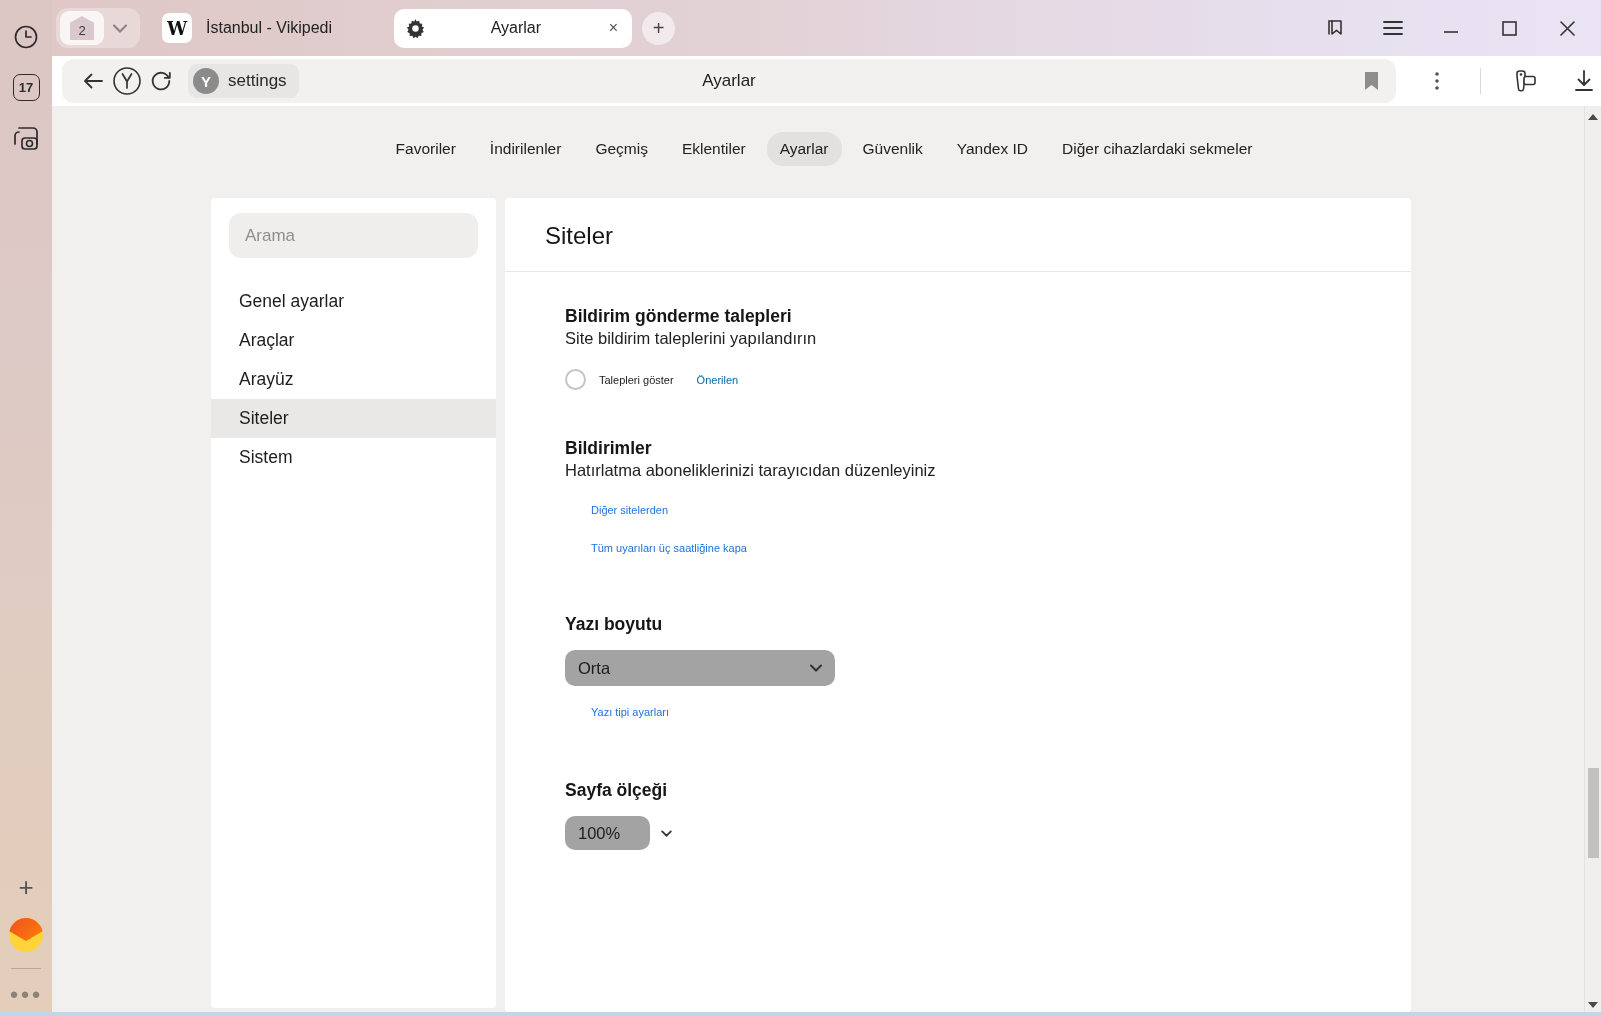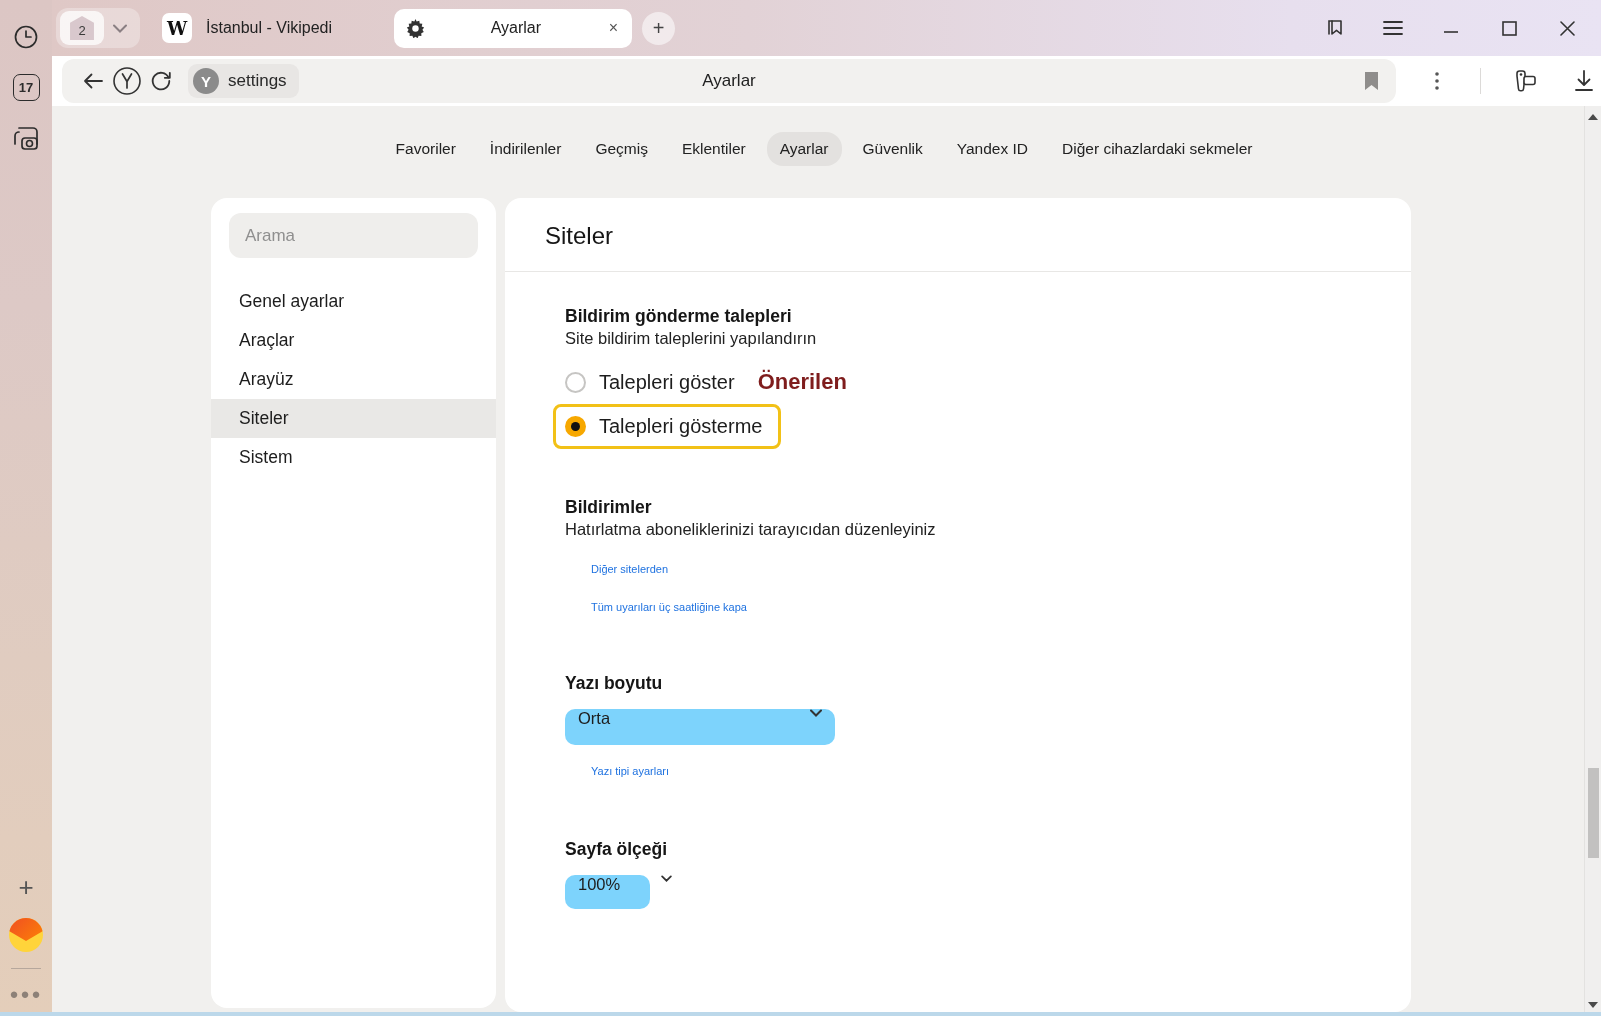--- a/index.html
+++ b/index.html
@@ -49,46 +49,46 @@
   .bar-bookmark { position:absolute; right:16px; top:0; height:100%; display:flex; align-items:center; cursor:pointer; }
   .tb-right { display:flex; align-items:center; gap:26px; margin-left:24px; }
   .tb-sep { width:1px; height:26px; background:#dcdad8; }
 
   
   .content { position:absolute; left:52px; right:0; top:106px; bottom:0; background:#f1f0ee; }
   .navrow { position:absolute; top:26px; left:12px; right:17px; display:flex; justify-content:center; gap:8px; align-items:center; }
   .navtab { font-size:15.5px; color:#222; padding:8px 13px; border-radius:16px; cursor:pointer; white-space:nowrap; }
   .navtab.active { background:#e3e1df; }
 
-  .card { position:absolute; background:#fff; border-radius:16px; }
+  .card { position:absolute; background:#fff; border-radius:4px; }
   .side-card { left:159px; top:92px; width:285px; height:810px; padding-top:15px; }
   .search-box { margin:0 18px; height:45px; background:#efeeec; border-radius:12px; display:flex; align-items:center; padding:0 16px; font-size:17px; color:#8f8f8f; cursor:text; }
   .side-list { margin-top:24px; }
   .side-item { height:39px; display:flex; align-items:center; padding-left:28px; font-size:17.5px; color:#1d1d1d; cursor:pointer; }
   .side-item.selected { background:#e9e8e6; }
 
   .main-card { left:453px; top:92px; width:906px; height:calc(100% - 96px); }
   .main-title { font-size:24px; color:#161616; padding:24px 40px 0; }
   .main-divider { margin-top:21px; height:1px; background:#e8e7e5; }
   .card-body { padding:0 60px; }
   .sec-h { font-size:17.5px; font-weight:bold; color:#161616; }
   .sec-p { font-size:16.5px; color:#222; }
   .m34{margin-top:34px} .m19{margin-top:2px} .m21{margin-top:21px} .m48{margin-top:48px}
   .m58{margin-top:58px} .m60{margin-top:60px} .m15{margin-top:15px} .m16{margin-top:16px} .m20{margin-top:20px} .m9{margin-top:9px}
   .link { font-size:11px; color:#1f72e0; cursor:pointer; display:inline-block;margin-left:26px; }
 
   .radio-row { display:flex; align-items:center; gap:13px; cursor:pointer; }
   .radio { width:21px; height:21px; border-radius:50%; border:2px solid #c6c5c3; background:#fff; flex:none; }
   .radio.checked { border:none; background:#f7a800; position:relative; }
   .radio.checked::after { content:""; position:absolute; left:6px; top:6px; width:9px; height:9px; border-radius:50%; background:#111; }
-  .radio-label { font-size:20px; color:#1d1d1d; }
-  .radio-hint { font-size:22px; color:#7f1d1d; margin-left:10px;font-weight:bold; }
+  .radio-label { font-size:11px; color:#1d1d1d; }
+  .radio-hint { font-size:11px; color:#0369a1; margin-left:10px; }
   .hl-box { display:inline-flex; align-items:center; gap:13px; border:3px solid #f2c117; border-radius:8px; padding:8px 16px 8px 9px; cursor:pointer; margin-left:-12px; }
 
-  .select { background:#7dd3fc; border-radius:10px; display:flex; align-items:flex-start; justify-content:space-between; padding:0 13px; cursor:pointer;gap:41px; }
+  .select { background:#a3a3a3; border-radius:10px; display:flex; align-items:center; justify-content:space-between; padding:0 13px; cursor:pointer;gap:41px; }
   .select-lg { width:270px; height:36px; }
   .select-sm { width:85px; height:34px; }
   .select .val { font-size:16.5px; color:#1d1d1d; }
 
   
   .scrollbar { position:absolute; right:0; top:0; bottom:0; width:17px; background:#f0efee; border-left:1px solid #e3e2e0; }
   .sb-arrow { position:absolute; left:0; width:100%; display:flex; justify-content:center; cursor:pointer; }
   .sb-up { top:8px; } .sb-down { bottom:8px; }
   .tri-up { width:0; height:0; border-left:5px solid transparent; border-right:5px solid transparent; border-bottom:6px solid #4a4a4a; }
   .tri-down { width:0; height:0; border-left:5px solid transparent; border-right:5px solid transparent; border-top:6px solid #4a4a4a; }
@@ -270,24 +270,20 @@
 
       <div class="sec-h m34">Bildirim gönderme talepleri</div>
       <div class="sec-p m19">Site bildirim taleplerini yapılandırın</div>
 
       <div class="radio-row m21">
         <div class="radio"></div>
         <span class="radio-label">Talepleri göster</span>
         <span class="radio-hint">Önerilen</span>
       </div>
 
-      <div class="hl-box m9">
-        <div class="radio checked"></div>
-        <span class="radio-label">Talepleri gösterme</span>
-      </div>
 
       <div class="sec-h m48">Bildirimler</div>
       <div class="sec-p m19">Hatırlatma aboneliklerinizi tarayıcıdan düzenleyiniz</div>
       <div class="m20"><span class="link">Diğer sitelerden</span></div>
       <div class="m20"><span class="link">Tüm uyarıları üç saatliğine kapa</span></div>
 
       <div class="sec-h m58">Yazı boyutu</div>
       <div class="select select-lg m15">
         <span class="val">Orta</span>
         <span>

